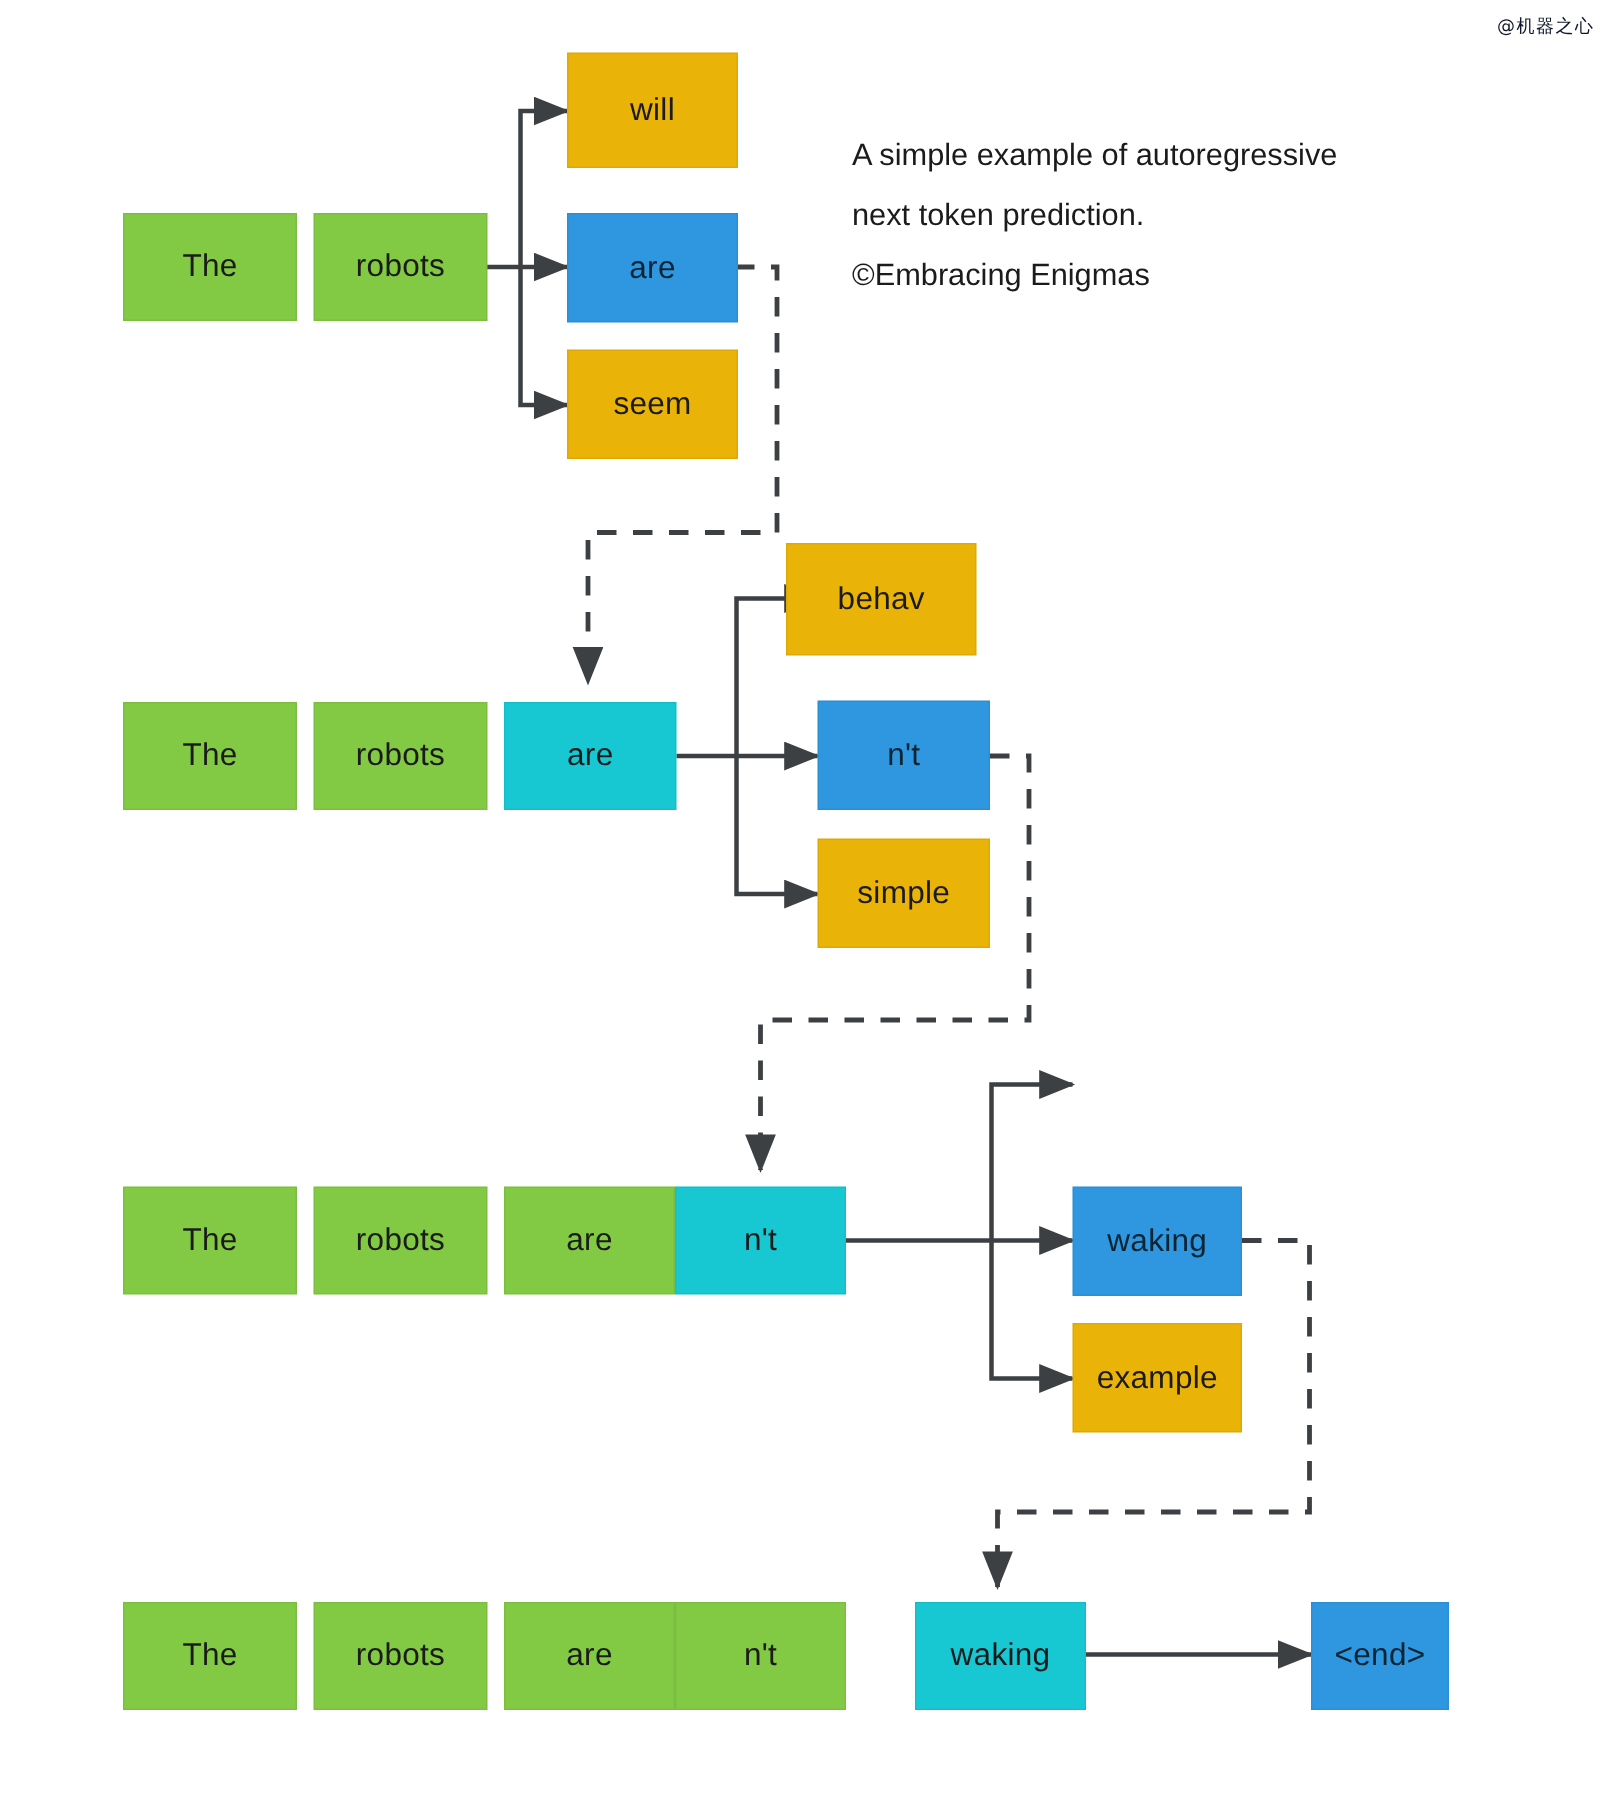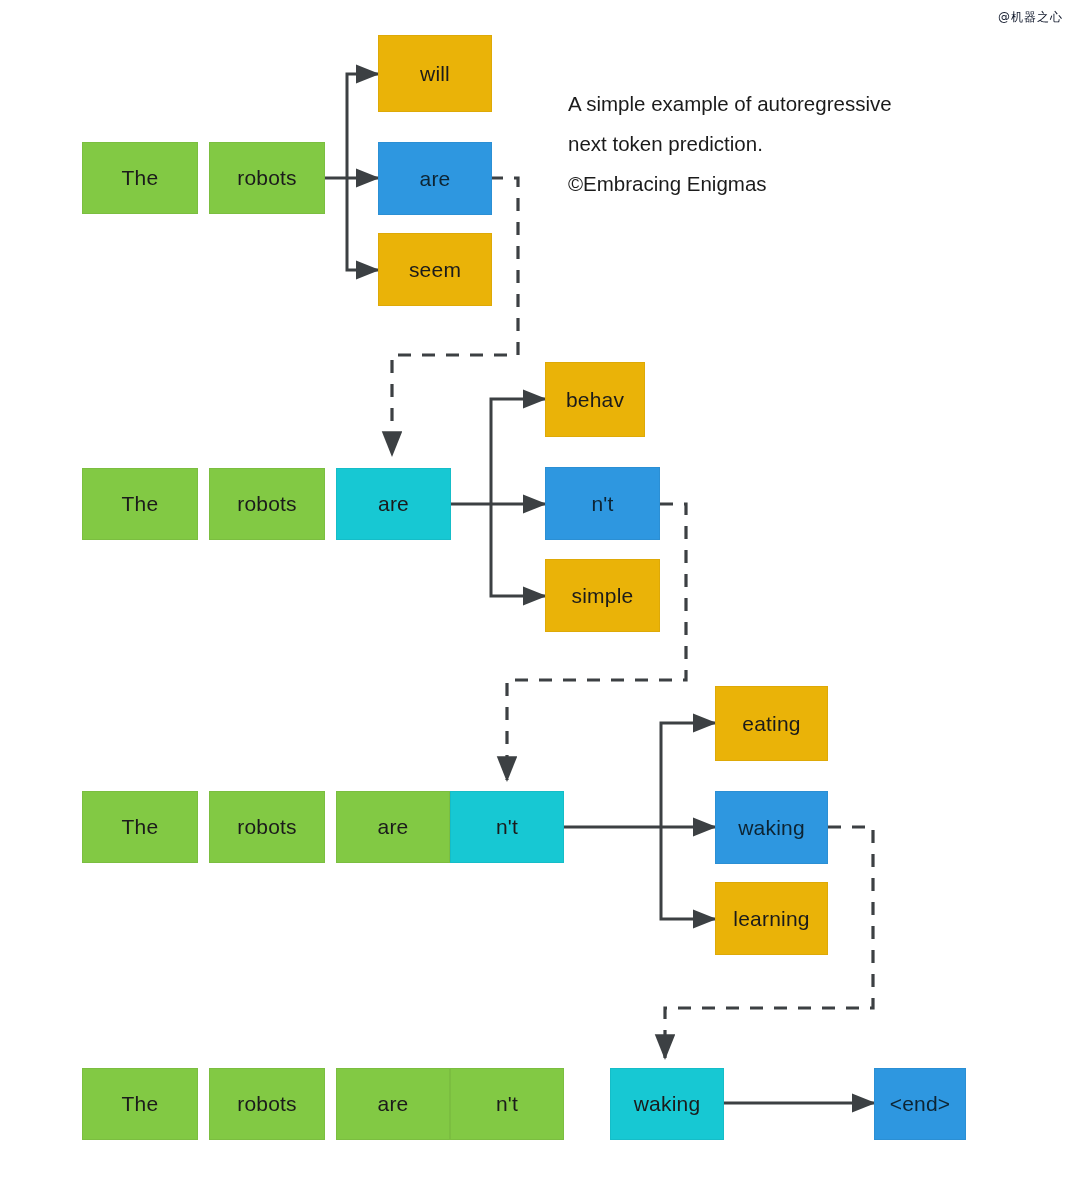--- a/index.html
+++ b/index.html
@@ -91,32 +91,31 @@
   <div class="tok green" style="left:209px;top:142px;width:116px;height:72px;">robots</div>
 
   <div class="tok lblue" style="left:378px;top:35px;width:114px;height:77px;">will</div>
   <div class="tok blue" style="left:378px;top:142px;width:114px;height:73px;">are</div>
   <div class="tok lblue" style="left:378px;top:233px;width:114px;height:73px;">seem</div>
 
   <div class="tok green" style="left:82px;top:468px;width:116px;height:72px;">The</div>
   <div class="tok green" style="left:209px;top:468px;width:116px;height:72px;">robots</div>
   <div class="tok cyan" style="left:336px;top:468px;width:115px;height:72px;">are</div>
 
-  <div class="tok lblue" style="left:545px;top:362px;width:100px;height:75px;">behav</div>
+  <div class="tok lblue" style="left:524px;top:362px;width:127px;height:75px;">behav</div>
   <div class="tok blue" style="left:545px;top:467px;width:115px;height:73px;">n't</div>
   <div class="tok lblue" style="left:545px;top:559px;width:115px;height:73px;">simple</div>
 
   <div class="tok green" style="left:82px;top:791px;width:116px;height:72px;">The</div>
   <div class="tok green" style="left:209px;top:791px;width:116px;height:72px;">robots</div>
   <div class="tok green" style="left:336px;top:791px;width:114px;height:72px;">are</div>
   <div class="tok cyan" style="left:450px;top:791px;width:114px;height:72px;">n't</div>
 
-  <div class="tok lblue" style="left:715px;top:686px;width:113px;height:75px;">eating</div>
   <div class="tok blue" style="left:715px;top:791px;width:113px;height:73px;">waking</div>
-  <div class="tok lblue" style="left:715px;top:882px;width:113px;height:73px;">learning</div>
+  <div class="tok lblue" style="left:715px;top:882px;width:113px;height:73px;">example</div>
 
   <div class="tok green" style="left:82px;top:1068px;width:116px;height:72px;">The</div>
   <div class="tok green" style="left:209px;top:1068px;width:116px;height:72px;">robots</div>
   <div class="tok green" style="left:336px;top:1068px;width:114px;height:72px;">are</div>
   <div class="tok green" style="left:450px;top:1068px;width:114px;height:72px;">n't</div>
 
   <div class="tok cyan" style="left:610px;top:1068px;width:114px;height:72px;">waking</div>
   <div class="tok blue" style="left:874px;top:1068px;width:92px;height:72px;">&lt;end&gt;</div>
 
   <div class="caption" style="left:568px;top:84px;width:400px;">A simple example of autoregressive

